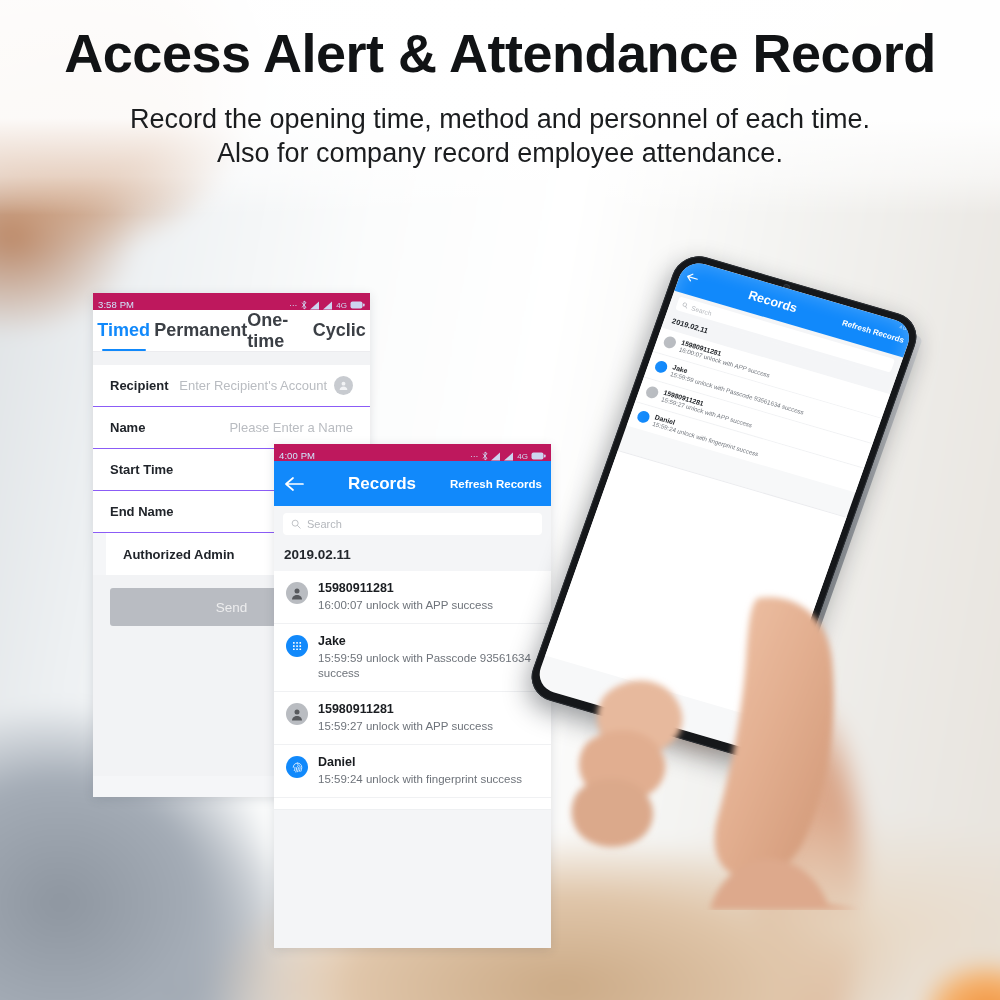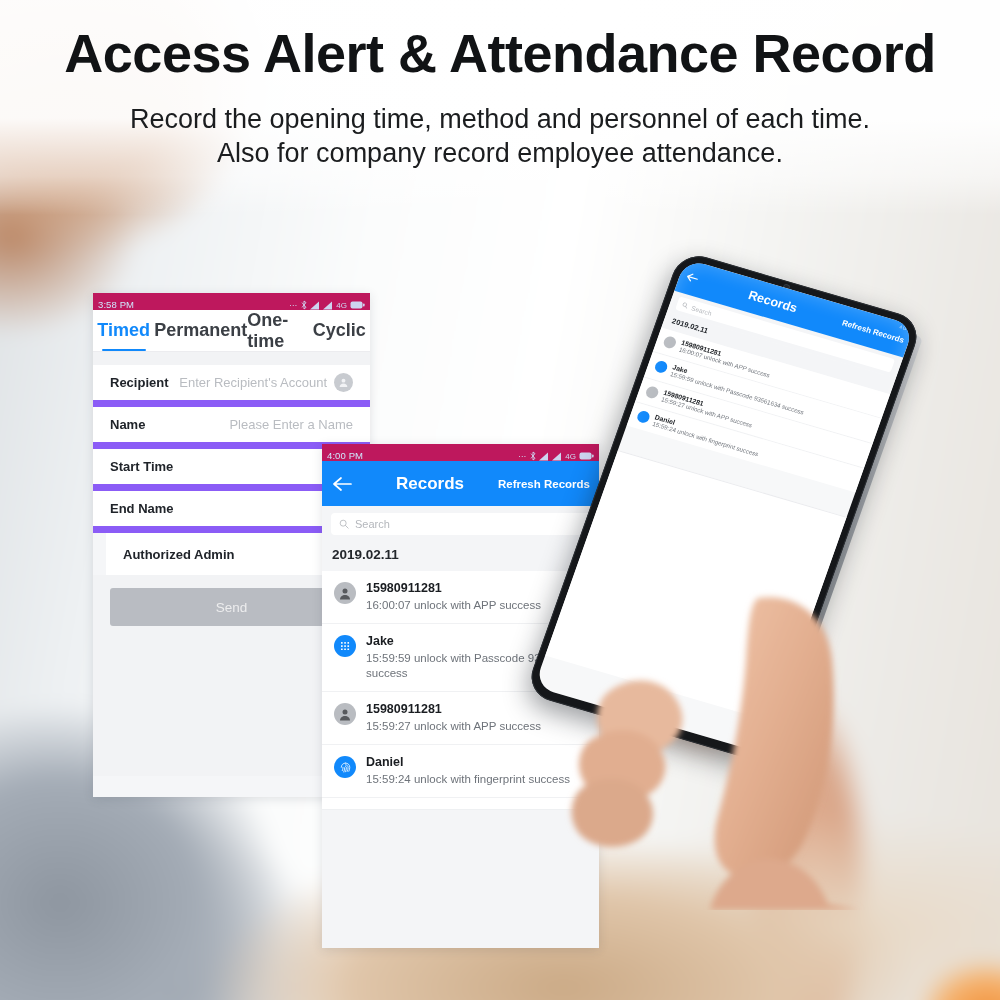--- a/index.html
+++ b/index.html
@@ -86,38 +86,38 @@
     font-size:18px; color:#3b3f45; position:relative;font-weight:bold;
   }
   .tab.active { color:#1189FB; }
   .tab.active::after {
     content:""; position:absolute; left:14%; right:14%; bottom:0;
     height:2.5px; background:#1189FB; border-radius:2px;
   }
   .form-gap { height:13px; background:#f2f3f5; }
   .frow {
     background:#fff; height:42px; display:flex; align-items:center;
-    padding:0 17px; border-bottom:7px solid #8b5cf6; font-size:13px;
+    padding:0 17px; border-bottom:1px solid #8b5cf6; font-size:13px;
   }
   .frow .lab { color:#20242a; font-weight:600; }
   .frow .val { margin-left:auto; color:#b9bcc1; font-weight:400; display:flex; align-items:center; gap:7px;justify-content:space-between; }
   .frow .val.dark { color:#3a3e44; }
   .avatar-circle {
     width:19px; height:19px; border-radius:50%; background:#c8cbd0;
     display:inline-flex; align-items:center; justify-content:center;
   }
   .send-wrap { padding:13px 17px 0 17px; background:#f2f3f5; }
   .send-btn {
     height:38px; background:#b9bcc2; border-radius:3px; color:#ededee;
     display:flex; align-items:center; justify-content:center; font-size:13.5px;
   }
   .filler { flex:1; background:#f2f3f5; }
 
   
-  #phone-records { left:274px; top:444px; width:277px; height:504px;margin-left:48px; }
+  #phone-records { left:274px; top:444px; width:277px; height:504px; }
   #phone-records .navbar { height:45px; padding-right:9px; }
   #phone-records .nav-title { font-size:17px; }
   #phone-records .nav-action { font-size:11.5px; }
   .search-wrap { background:#f4f5f7; padding:7px 9px 6px 9px; }
   .search-box {
     background:#fff; border-radius:4px; height:22px; display:flex;
     align-items:center; gap:6px; padding:0 8px; font-size:11px; color:#b4b7bc;
   }
   .date-head {
     background:#f4f5f7; padding:6px 10px 9px 10px;

